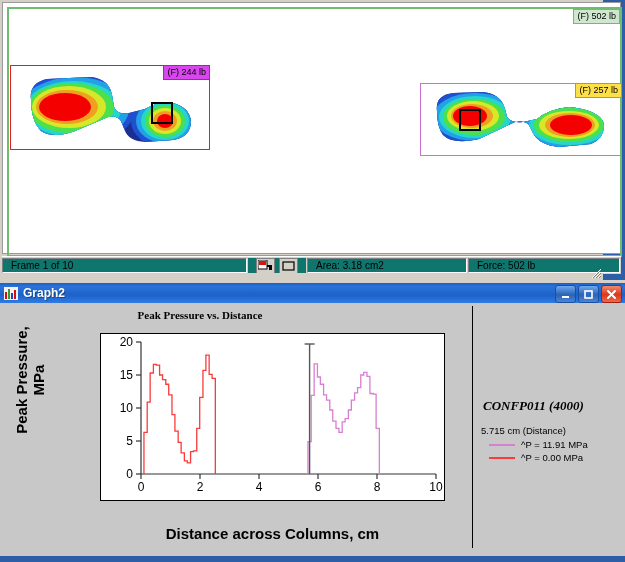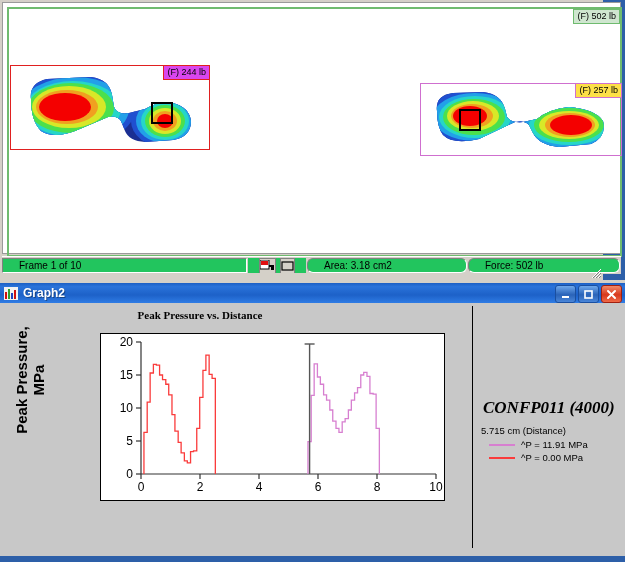--- a/index.html
+++ b/index.html
@@ -59,29 +59,29 @@
     position:absolute;left:2px;top:256px;width:619px;height:18px;
     background:#d4d0c8;
     border-top:1px solid #ffffff;
     box-sizing:border-box;
     display:flex;align-items:stretch;
     font-size:10px;color:#000;
   }
   .sb-pane{
     border:1px solid #808080;border-right-color:#fff;border-bottom-color:#fff;
     margin:1px 1px 1px 0;
-    display:flex;align-items:center;padding:0 16px;
+    display:flex;align-items:center;padding:0 8px;
     box-sizing:border-box;
-    background:#22c55e;
+    background:#0f766e;
     overflow:hidden;white-space:nowrap;
   }
   #sb-frame{width:245px;}
   #sb-icons{width:58px;justify-content:center;gap:4px;border:none;}
-  #sb-area{width:160px;border-radius:6px;}
-  #sb-force{flex:1;border-radius:6px;}
+  #sb-area{width:160px;}
+  #sb-force{flex:1;}
   .sb-icon{
     width:19px;height:14px;border:1px solid #808080;
     background:#d4d0c8;display:flex;align-items:center;justify-content:center;
   }
   #grip{
     position:absolute;right:1px;bottom:1px;width:12px;height:12px;
   }
 
   
   #graph-window{
@@ -142,21 +142,21 @@
     background:#fff;border:1px solid #000;box-sizing:border-box;
   }
   #xlabel{
     position:absolute;left:95px;top:222px;width:355px;
     text-align:center;font-size:15px;font-weight:bold;color:#000;
   }
 
   #legend-title{
     position:absolute;left:10px;top:95px;
     font-family:"Liberation Serif", serif;
-    font-weight:bold;font-style:italic;font-size:17px;color:#000;
+    font-weight:bold;font-style:italic;font-size:13px;color:#000;
     white-space:nowrap;
   }
   #legend-sub{
     position:absolute;left:8px;top:122px;font-size:9.5px;color:#000;
     white-space:nowrap;
   }
   .legend-row{
     position:absolute;left:16px;display:flex;align-items:center;
     font-size:9.5px;color:#000;white-space:nowrap;
   }
@@ -347,20 +347,21 @@
               <text x="32" y="45" font-size="12" text-anchor="end" fill="#000">15</text>
               <line x1="40" y1="8" x2="35" y2="8" stroke="#333" stroke-width="1.2"></line>
               <text x="32" y="12" font-size="12" text-anchor="end" fill="#000">20</text>
               <path d="M42.95,140 L42.95,98.42 L46.195,98.42 L46.195,68.05999999999999 L49.144999999999996,68.05999999999999 L49.144999999999996,39.019999999999996 L52.39,39.019999999999996 L52.39,30.439999999999998 L55.34,30.439999999999998 L55.34,31.10000000000001 L58.585,31.10000000000001 L58.585,41 L61.535,41 L61.535,45.61999999999999 L64.78,45.61999999999999 L64.78,50.24000000000001 L67.73,50.24000000000001 L67.73,60.8 L70.975,60.8 L70.975,80.6 L73.925,80.6 L73.925,97.1 L77.17,97.1 L77.17,108.32 L80.12,108.32 L80.12,118.88 L83.365,118.88 L83.365,126.8 L86.315,126.8 L86.315,128.78 L89.56,128.78 L89.56,117.56 L92.50999999999999,117.56 L92.50999999999999,116.9 L95.755,116.9 L95.755,94.46 L98.70500000000001,94.46 L98.70500000000001,63.44000000000001 L101.95,63.44000000000001 L101.95,36.38000000000001 L104.9,36.38000000000001 L104.9,21.200000000000003 L108.14500000000001,21.200000000000003 L108.14500000000001,40.34 L111.095,40.34 L111.095,44.3 L114.34,44.3 L114.34,94.46 L114.34,140" fill="none" stroke="#fa3b3b" stroke-width="1.3"></path>
               <path d="M206.97000000000003,140 L206.97000000000003,107.66 L210.21499999999997,107.66 L210.21499999999997,61.46000000000001 L213.165,61.46000000000001 L213.165,29.78 L216.41000000000003,29.78 L216.41000000000003,42.980000000000004 L219.35999999999999,42.980000000000004 L219.35999999999999,50.24000000000001 L222.605,50.24000000000001 L222.605,60.8 L225.555,60.8 L225.555,66.08000000000001 L228.8,66.08000000000001 L228.8,75.98 L231.75,75.98 L231.75,87.19999999999999 L234.995,87.19999999999999 L234.995,94.46 L237.94500000000002,94.46 L237.94500000000002,98.42 L241.19000000000003,98.42 L241.19000000000003,87.86 L244.14,87.86 L244.14,84.56 L247.38500000000002,84.56 L247.38500000000002,75.98 L250.33499999999998,75.98 L250.33499999999998,66.08000000000001 L253.57999999999998,66.08000000000001 L253.57999999999998,58.82000000000001 L256.53,58.82000000000001 L256.53,53.53999999999999 L259.775,53.53999999999999 L259.775,41 L262.725,41 L262.725,38.36 L265.97,38.36 L265.97,42.32000000000001 L268.92,42.32000000000001 L268.92,59.480000000000004 L272.165,59.480000000000004 L272.165,60.14 L275.115,60.14 L275.115,94.46 L278.36,94.46 L278.36,119.53999999999999 L278.36,140" fill="none" stroke="#d77fd0" stroke-width="1.3"></path>
               <line x1="208.5925" y1="10" x2="208.5925" y2="140" stroke="#555555" stroke-width="1.4"></line>
               <line x1="203.5925" y1="10" x2="213.5925" y2="10" stroke="#555555" stroke-width="1.4"></line>
             </svg>
         </div>
 
+        <div id="xlabel">Distance across Columns, cm</div>
       </div>
 
       <div id="pane-divider"></div>
 
       <div id="legend-pane">
         <div id="legend-title">CONFP011 (4000)</div>
         <div id="legend-sub">5.715 cm (Distance)</div>
         <div class="legend-row" id="legend-row-0">
           <span class="legend-swatch" style="border-top-color: rgb(215, 127, 208);"></span>
           <span>^P = 11.91 MPa</span>

